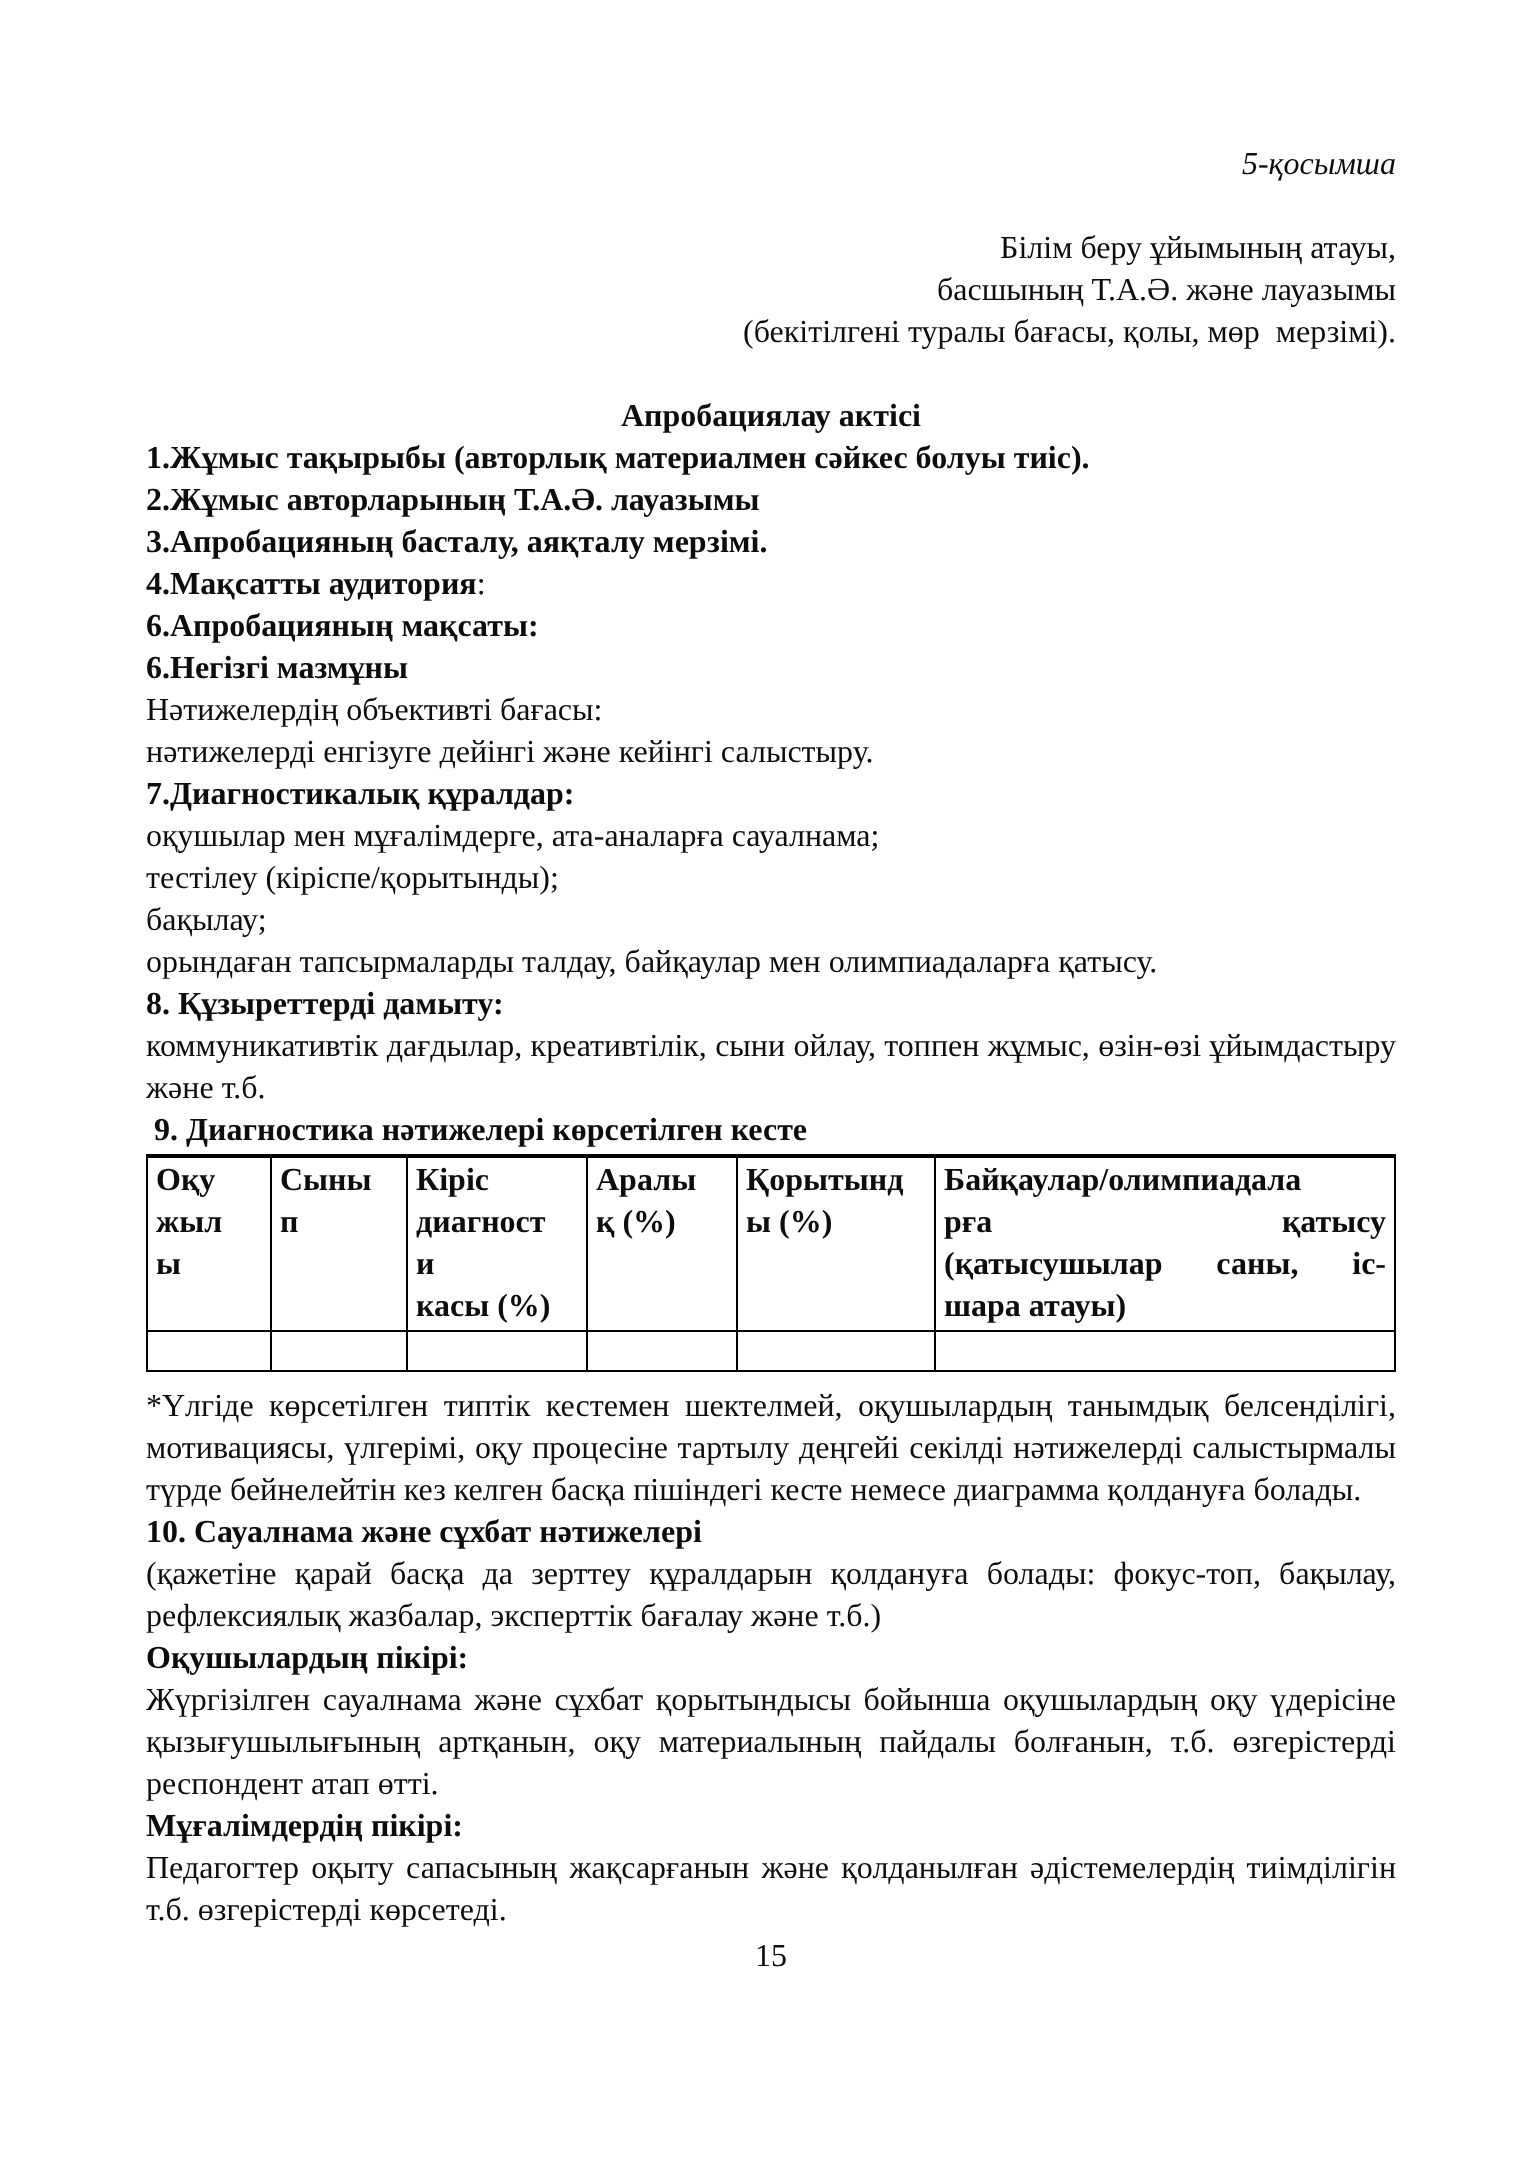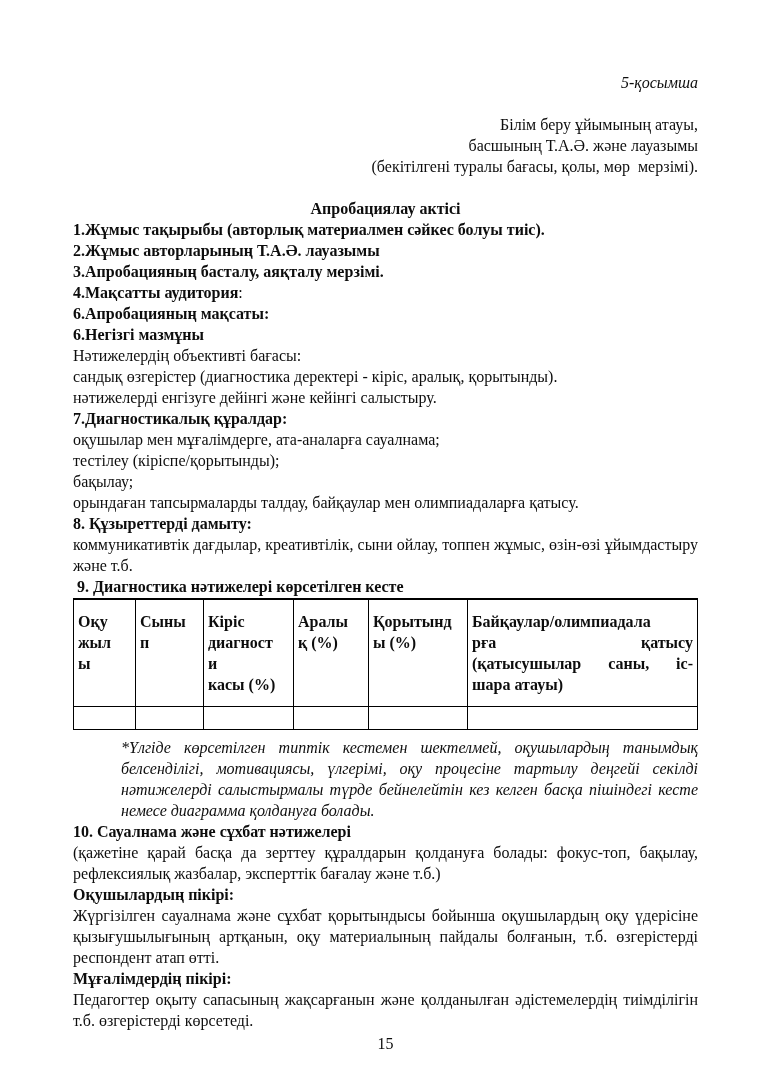--- a/index.html
+++ b/index.html
@@ -30,31 +30,29 @@
     border: 1px solid #000;
     border-top: 2px solid #000;
   }
   table.diag th, table.diag td {
     border: 1px solid #000;
     vertical-align: top;
     text-align: left;
     font-weight: bold;
     font-size: 16px;
     line-height: 21px;
-    padding: 11px 4px;
+    padding: 1px 4px;
   }
   tr.empty-row td { height: 20px; }
   .col-participation div:nth-child(2),
   .col-participation div:nth-child(3) { text-align-last: justify; }
 
   .note {
-    font-style: italic;
     text-align: justify;
     margin-top: 7px;
-    margin-left: 48px;
   }
   .page-number {
     margin-top: 2px;
     text-align: center;
   }
 </style>
 </head>
 <body>
 
 <div class="right italic">5-қосымша</div>
@@ -66,21 +64,20 @@
 
 <div class="bold">1.Жұмыс тақырыбы (авторлық материалмен сәйкес болуы тиіс).</div>
 <div class="bold">2.Жұмыс авторларының Т.А.Ә. лауазымы</div>
 <div class="bold">3.Апробацияның басталу, аяқталу мерзімі.</div>
 <div><span class="bold">4.Мақсатты аудитория</span><span>:</span></div>
 <div class="bold">6.Апробацияның мақсаты:</div>
 <div class="bold">6.Негізгі мазмұны</div>
 
 <div>
     <div>Нәтижелердің объективті бағасы:</div>
-    <div>сандық өзгерістер (диагностика деректері - кіріс, аралық, қорытынды).</div>
     <div>нәтижелерді енгізуге дейінгі және кейінгі салыстыру.</div>
   </div>
 
 <div class="bold">7.Диагностикалық құралдар:</div>
 <div>
     <div>оқушылар мен мұғалімдерге, ата-аналарға сауалнама;</div>
     <div>тестілеу (кіріспе/қорытынды);</div>
     <div>бақылау;</div>
     <div>орындаған тапсырмаларды талдау, байқаулар мен олимпиадаларға қатысу.</div>
   </div>

